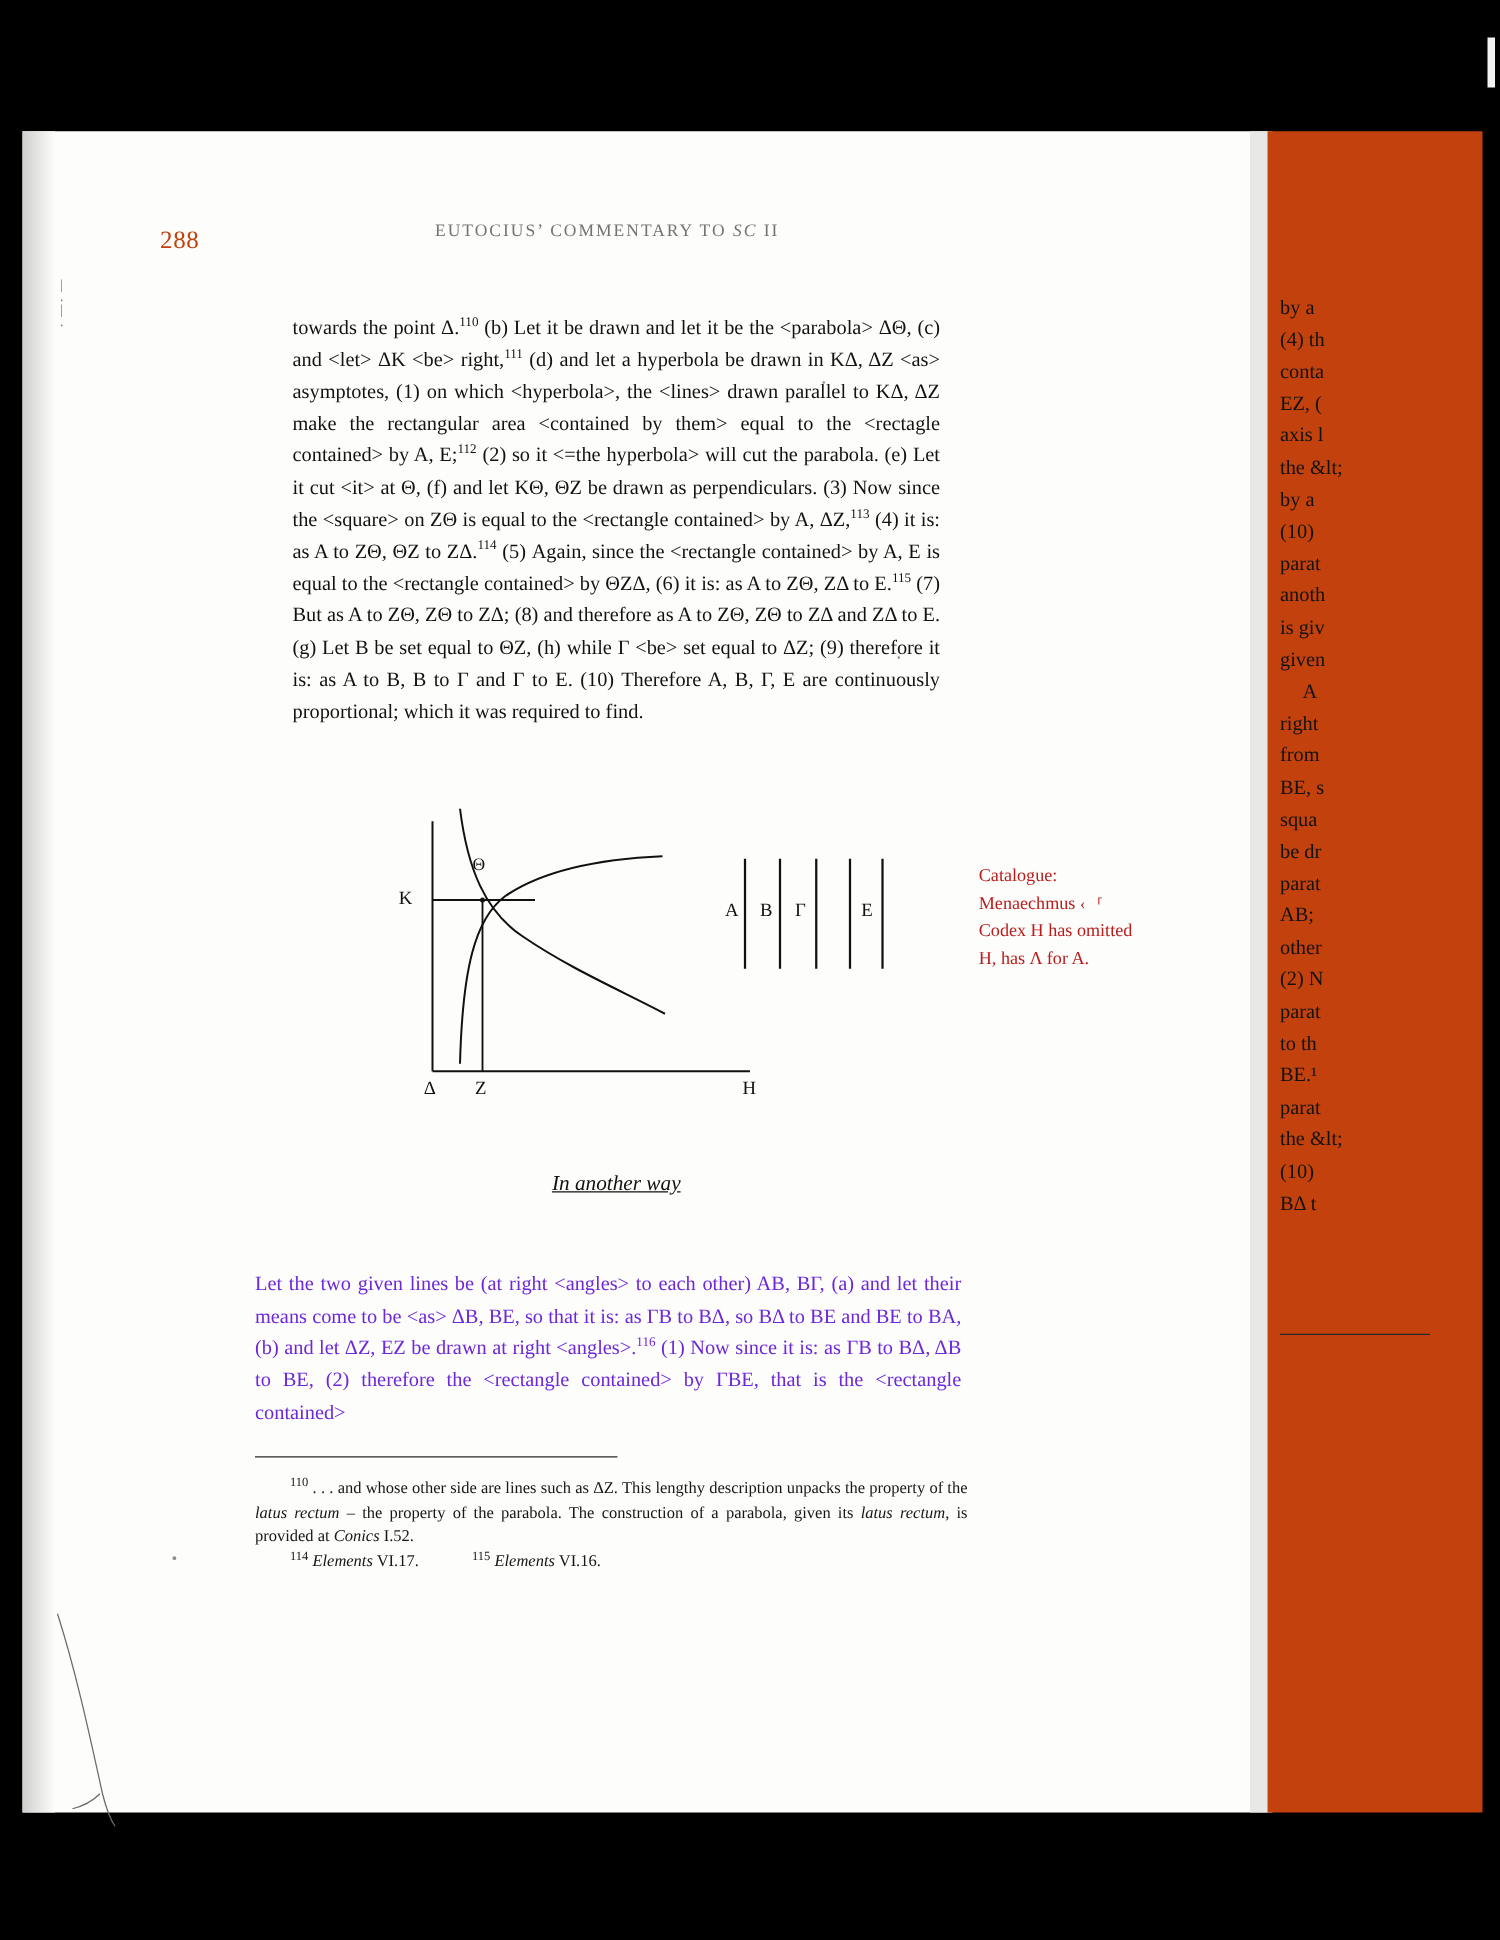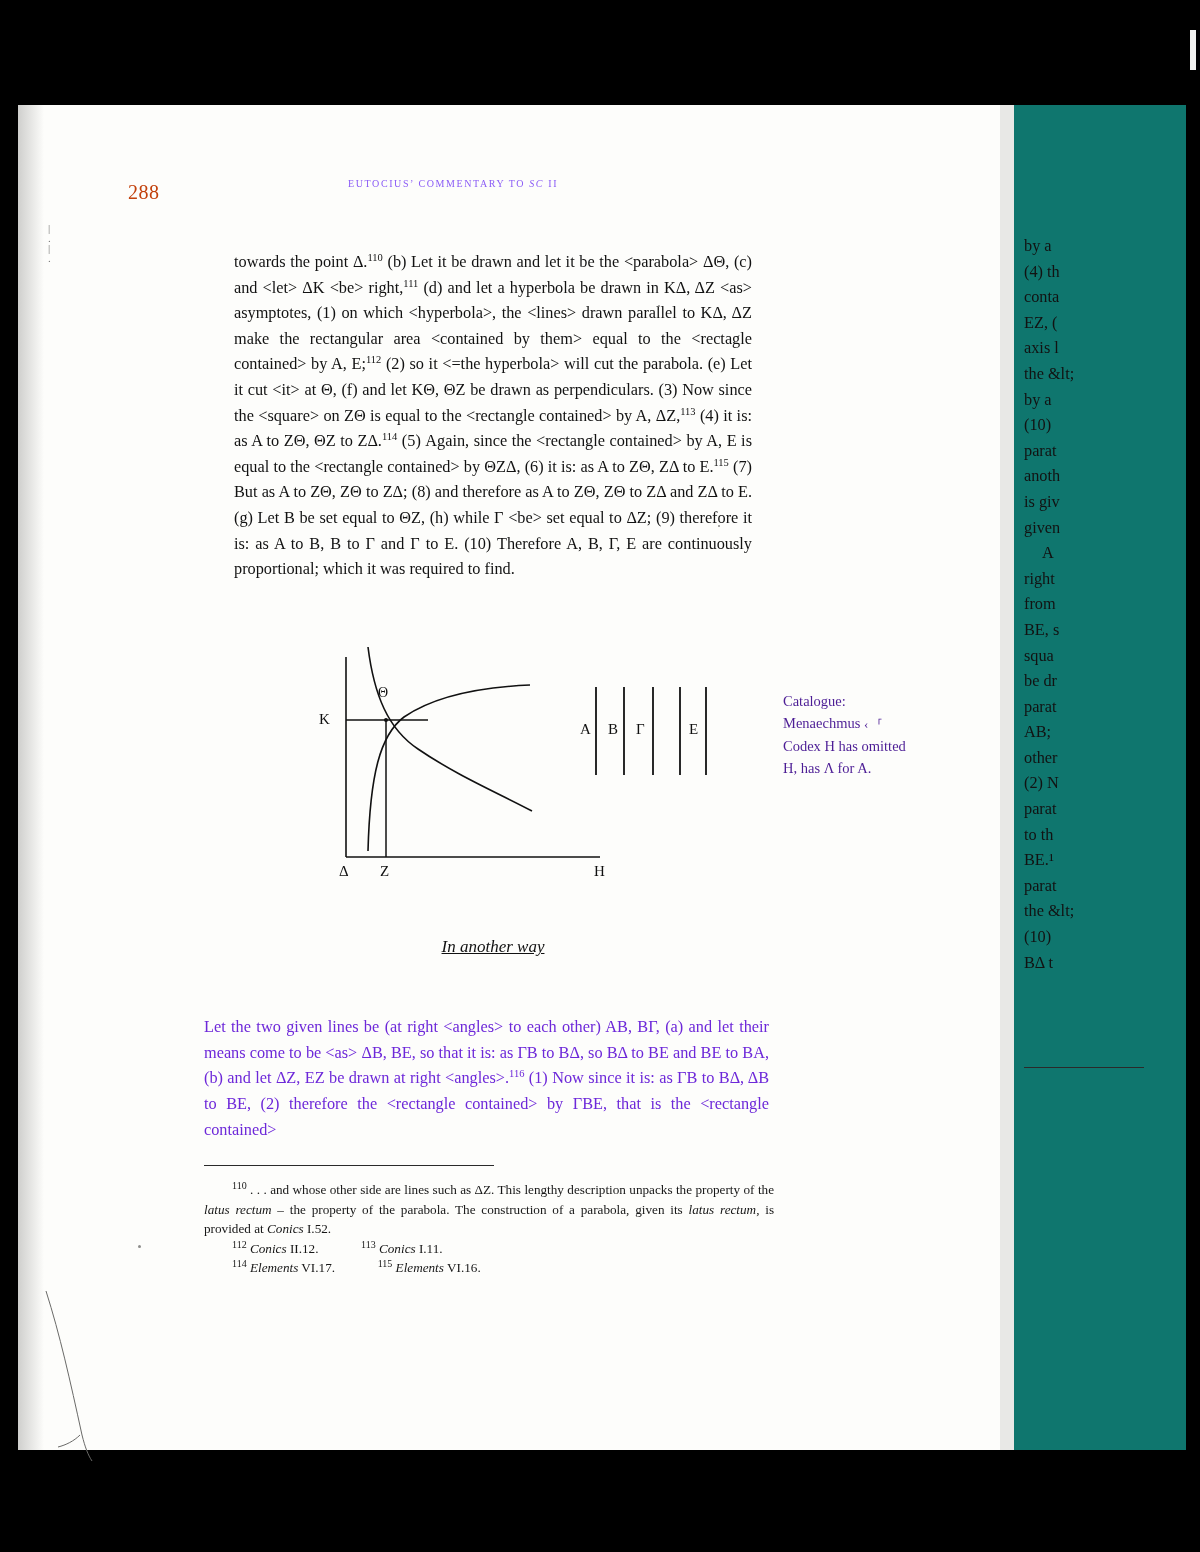--- a/index.html
+++ b/index.html
@@ -41,38 +41,38 @@
     height: 1345px;
     background: #e8e8e6;
   }
   
   #rightpage {
     position: absolute;
     left: 1014px;
     top: 105px;
     width: 172px;
     height: 1345px;
-    background: #0f766e;
+    background: #c2410c;
     overflow: hidden;
   }
   .folio {
     position: absolute;
     left: 110px;
     top: 76px;
     font-size: 20px;
     letter-spacing: 0.5px;
     color: #c2410c;
   }
   .running-head {
     position: absolute;
     left: 330px;
     top: 73px;
-    font-size: 10px;
+    font-size: 14px;
     letter-spacing: 1.6px;
-    color: #8b5cf6;
+    color: #737373;
   }
   .running-head .sc {
     font-style: italic;
   }
 
   .body-col {
     position: absolute;
     left: 200px;
     top: 128px;
     width: 550px;
@@ -107,21 +107,21 @@
   }
 
   
   #catalogue {
     position: absolute;
     left: 765px;
     top: 585px;
     width: 190px;
     font-size: 14.5px;
     line-height: 22px;
-    color: #4c1d95;
+    color: #b91c1c;
   }
   #catalogue .sq {
     font-size: 13px;
     letter-spacing: 3px;
   }
 
   
   .subhead {
     position: absolute;
     left: 200px;
@@ -298,27 +298,20 @@
     <div class="body-col2">
       <p>Let the two given lines be (at right &lt;angles&gt; to each other) AB, BΓ, (a) and let their means come to be &lt;as&gt; ΔB, BE, so that it is: as ΓB to BΔ, so BΔ to BE and BE to BA, (b) and let ΔZ, EZ be drawn at right &lt;angles&gt;.<sup>116</sup> (1) Now since it is: as ΓB to BΔ, ΔB to BE, (2) therefore the &lt;rectangle contained&gt; by ΓBE, that is the &lt;rectangle contained&gt;</p>
     </div>
 
     <div id="rule"></div>
 
     <div id="footnotes">
       <p class="fn-first">
         <sup>110</sup>
         <span>. . . and whose other side are lines such as ΔZ. This lengthy description unpacks the property of the <i>latus rectum</i> – the property of the parabola. The construction of a parabola, given its <i>latus rectum</i>, is provided at <i>Conics</i> I.52.</span>
-      </p>
-      <p class="fn-ind">
-        <sup>112</sup>
-        <span><i>Conics</i> II.12.</span>
-        <span class="fn-gap"></span>
-        <sup>113</sup>
-        <span><i>Conics</i> I.11.</span>
       </p>
       <p class="fn-ind">
         <sup>114</sup>
         <span><i>Elements</i> VI.17.</span>
         <span class="fn-gap"></span>
         <sup>115</sup>
         <span><i>Elements</i> VI.16.</span>
       </p>
     </div>
 

